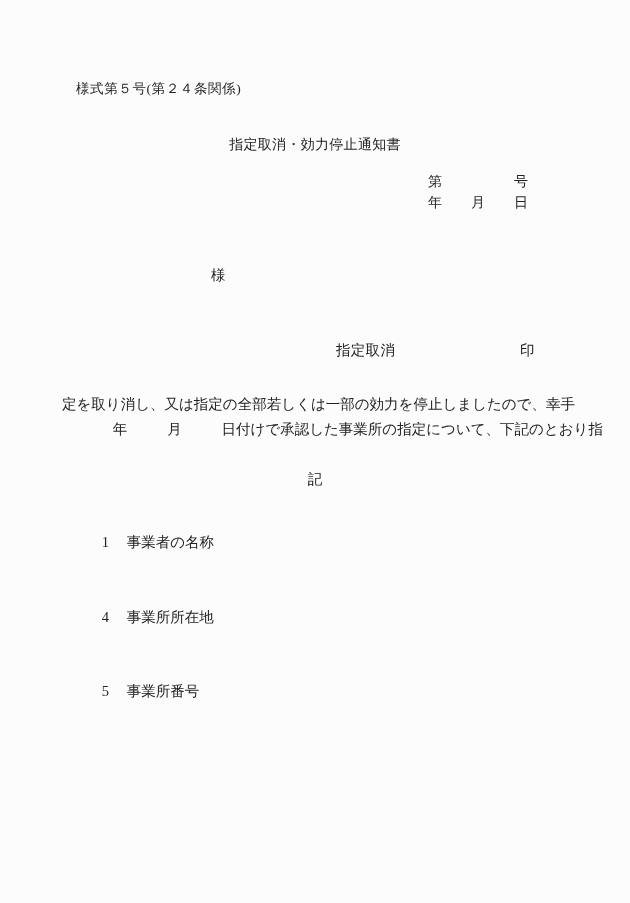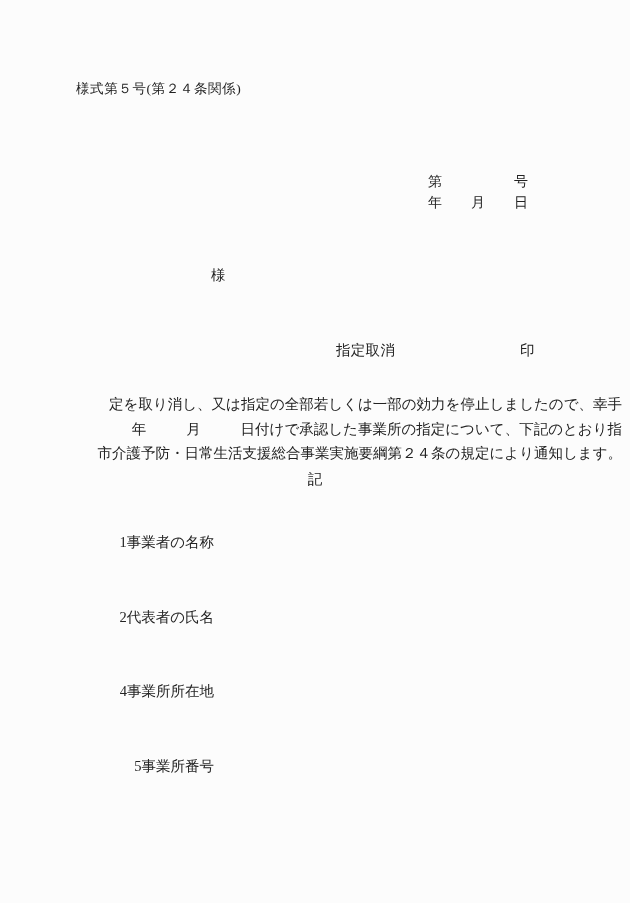--- a/index.html
+++ b/index.html
@@ -10,21 +10,21 @@
     background: #fcfcfc;
   }
   .page {
     position: relative;
     width: 630px;
     height: 903px;
     background: #fcfcfc;
     color: #222;
     overflow: hidden;
   }
-  .abs { position: absolute; text-align: right; }
+  .abs { position: absolute; }
 
   .form-label {
     left: 76px; top: 80px;
     font-size: 13.5px;
     letter-spacing: 0.6px;
     white-space: pre;
   }
   .doc-title {
     left: 0; top: 136px; width: 630px;
     text-align: center;
@@ -72,20 +72,21 @@
   .list-row { line-height: 24.9px; white-space: pre; }
   .list-row .num { display: inline-block; width: 25px; }
 </style>
 </head>
 <body>
 
 <div class="page">
 
   <div class="abs form-label">様式第５号(第２４条関係)</div>
 
+  <div class="abs doc-title">指定取消・効力停止通知書</div>
 
   <div class="abs number-row">
     <span>第</span>
     <span>号</span>
   </div>
 
   <div class="abs date-row">
     <span>年</span>
     <span>月</span>
     <span>日</span>
@@ -93,31 +94,27 @@
 
   <div class="abs addressee">様</div>
 
   <div class="abs issuer-name">指定取消</div>
 
   <div class="abs issuer-seal">印</div>
 
   <div class="abs body-text">
     <div class="line">定を取り消し、又は指定の全部若しくは一部の効力を停止しましたので、幸手</div>
     <div class="line">　　　  年　　   月　　   日付けで承認した事業所の指定について、下記のとおり指</div>
-    <div class="line">市介護予防・日常生活支援総合事業実施要綱第２４条の規定により通知します。</div>
   </div>
 
   <div class="abs section-mark">記</div>
 
   <div class="abs item-list">
     <div class="list-row">
       <span class="num">1</span><span>事業者の名称</span>
-    </div>
-    <div class="list-row">
-      <span class="num">2</span><span>代表者の氏名</span>
     </div>
     <div class="list-row">
       <span class="num">4</span><span>事業所所在地</span>
     </div>
     <div class="list-row">
       <span class="num">5</span><span>事業所番号</span>
     </div>
     <div class="list-row">
       
     </div>

